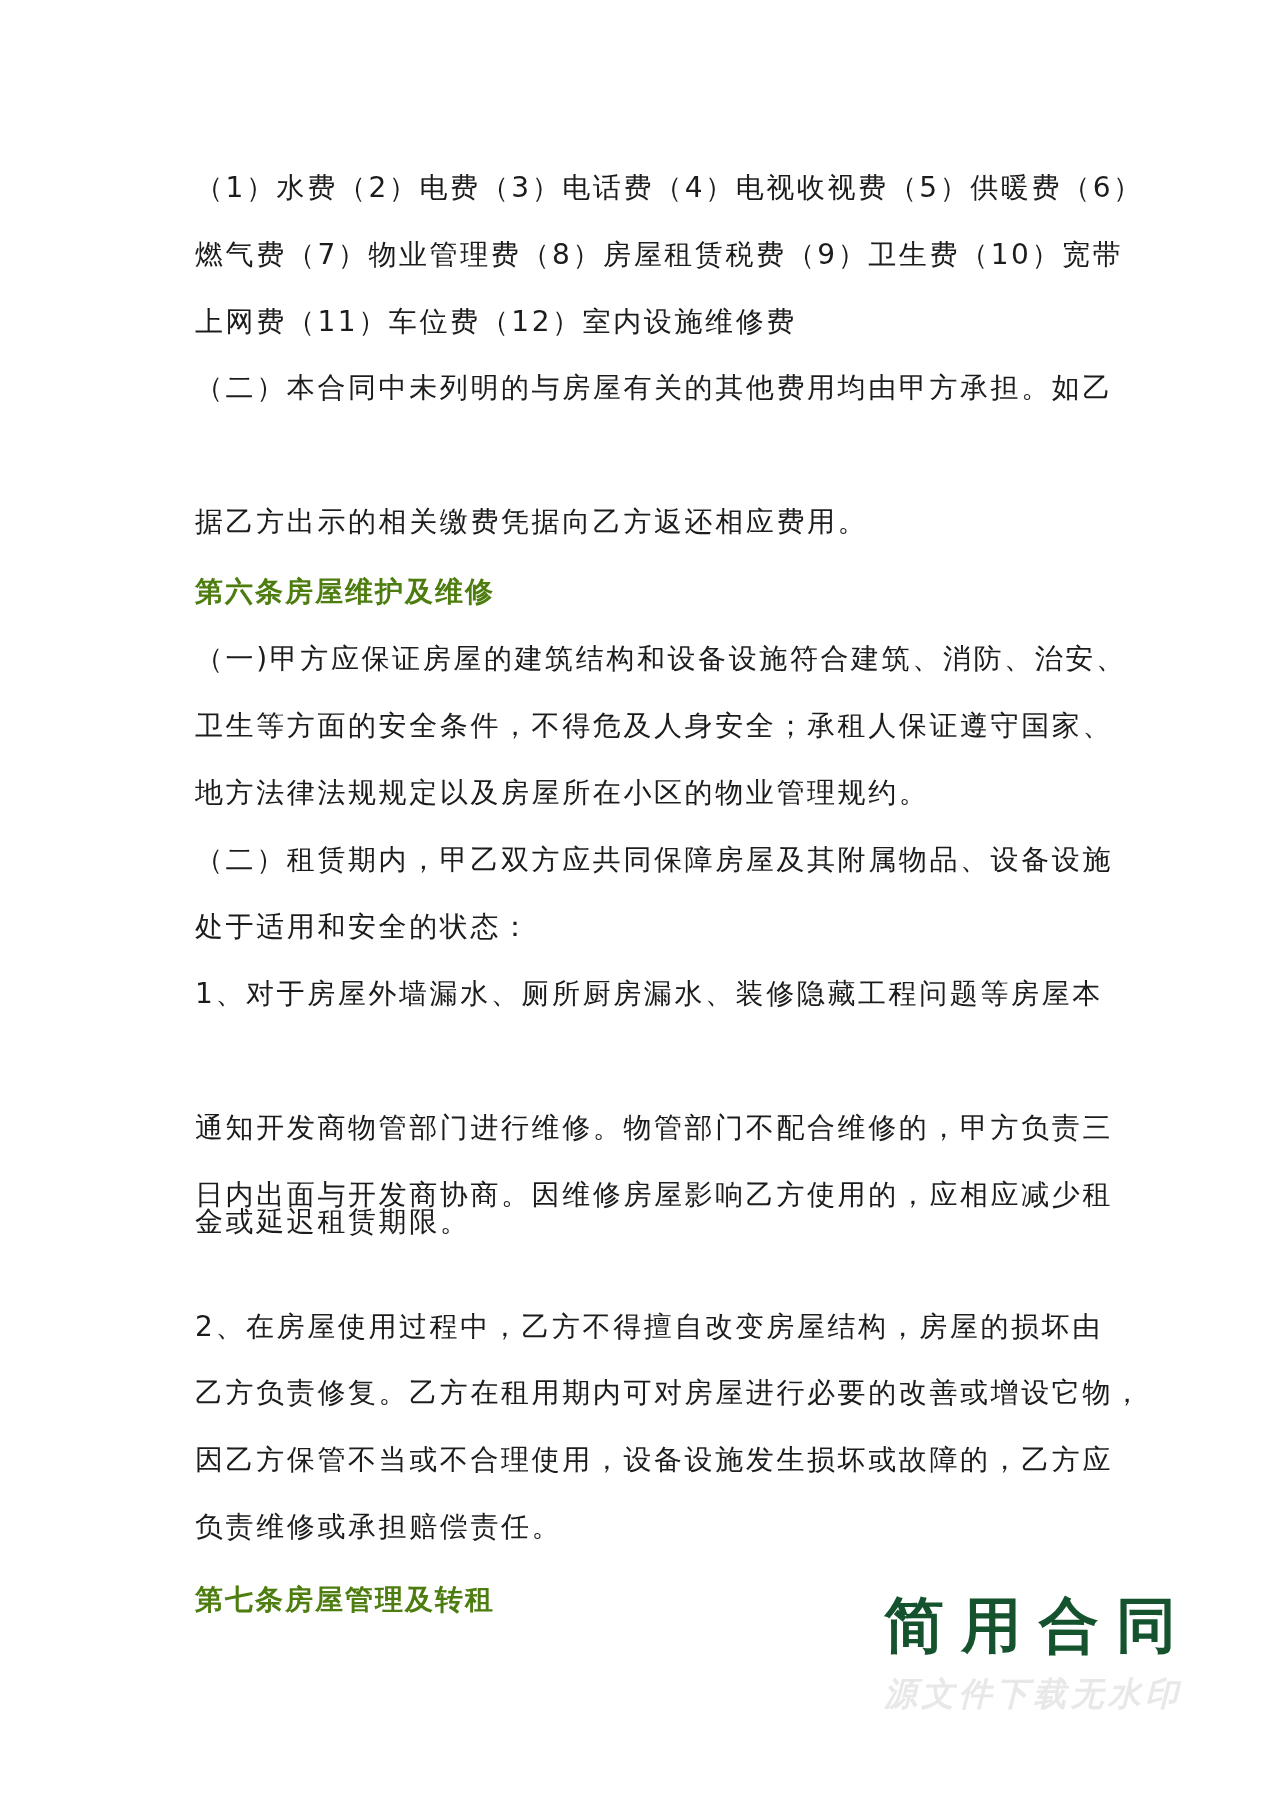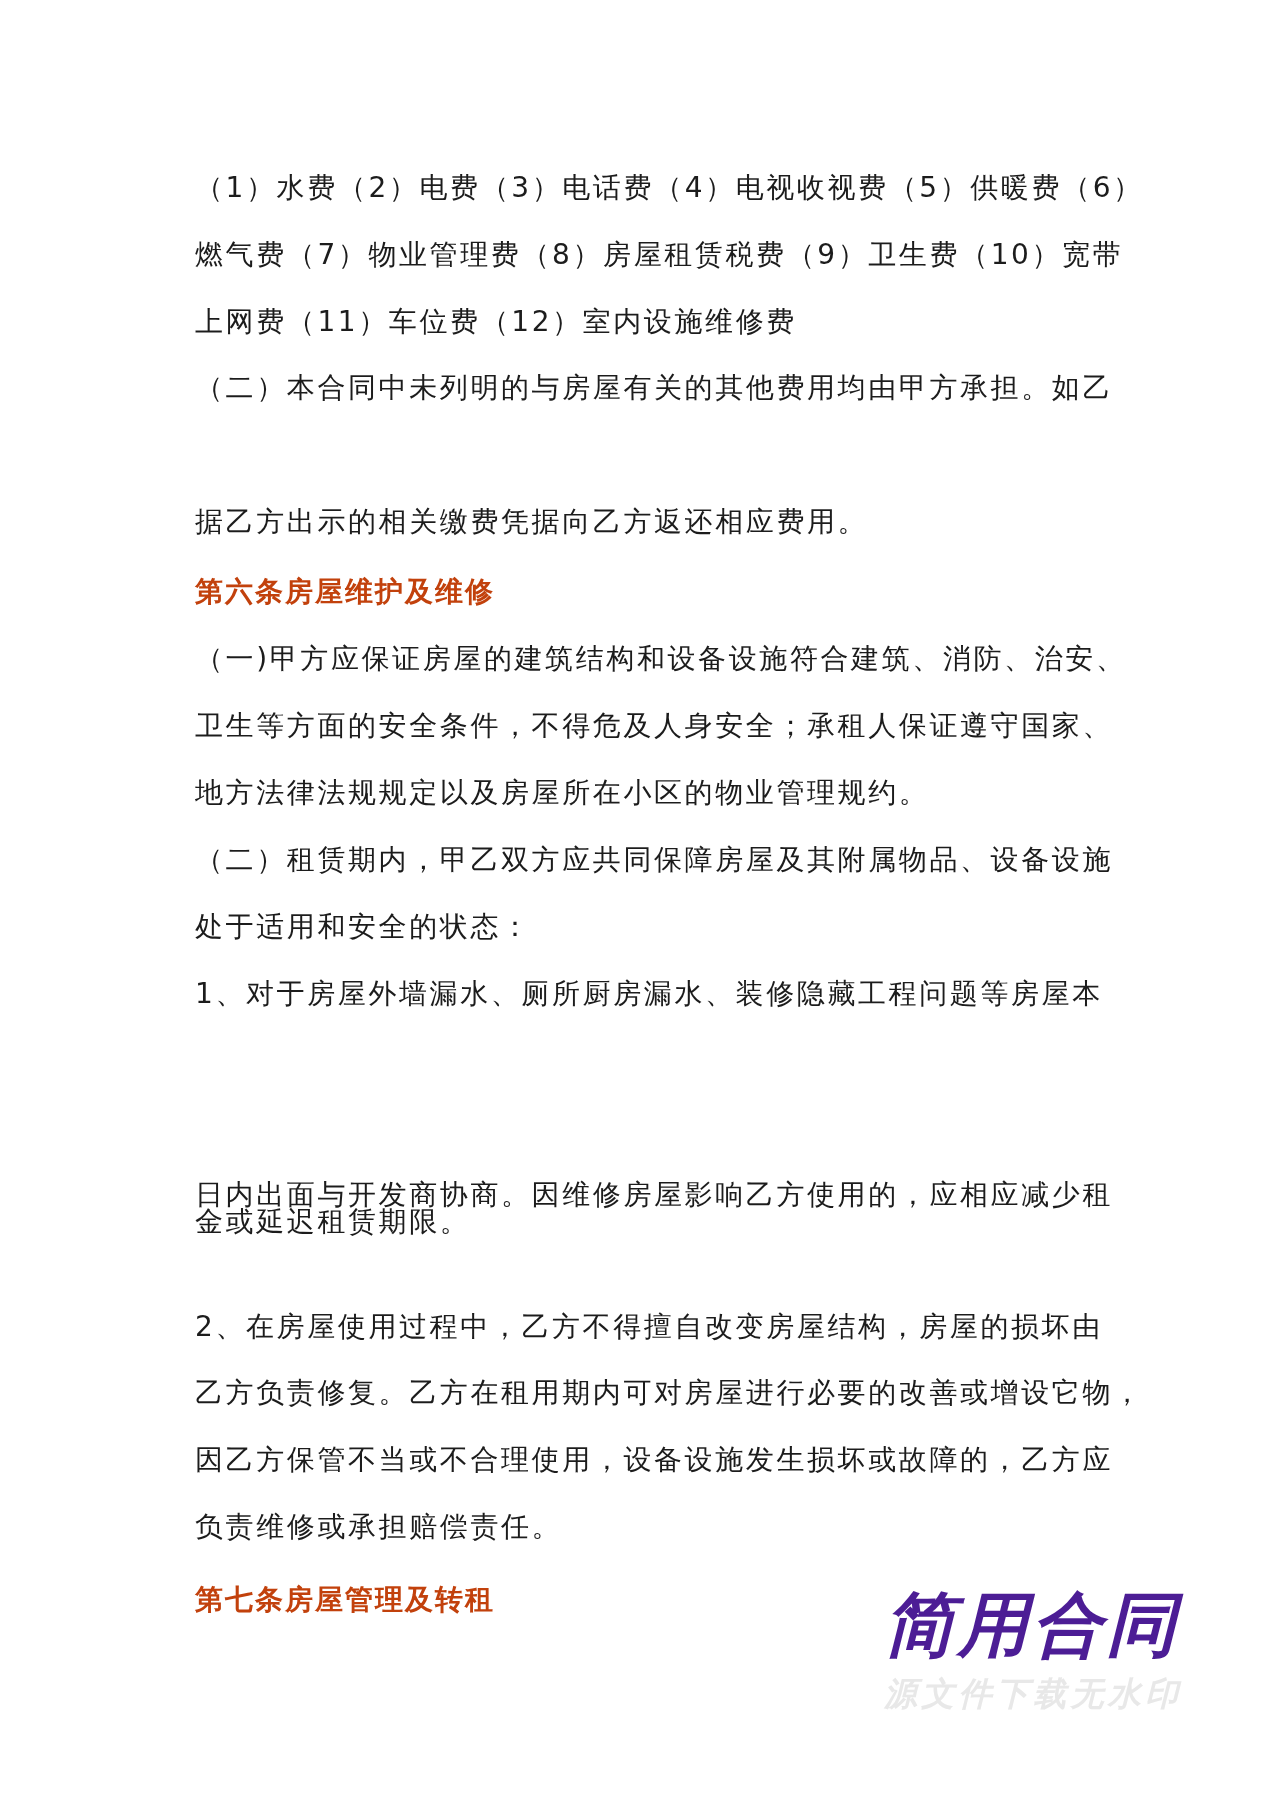--- a/index.html
+++ b/index.html
@@ -35,33 +35,32 @@
     text-align-last: justify;
     color: #1c1c1c;
   }
   .line.last {
     text-align-last: left;
   }
   .heading {
     font-weight: bold;
     letter-spacing: 2px;
     text-align-last: left;
-    color: #c2410c;
+    color: #4d7c0f;
     font-size: 28px;
   }
   .watermark-title {
     position: absolute;
     left: 884px;
     top: 1585px;
     width: 296px;
-    font-size: 70px;
+    font-size: 60px;
     line-height: 80px;
     font-weight: bold;
-    font-style: italic;
-    color: #4c1d95;
+    color: #14532d;
     letter-spacing: 4px;
     white-space: nowrap;
     text-align: justify;
     text-align-last: justify;
   }
   .watermark-sub {
     position: absolute;
     left: 884px;
     top: 1672px;
     width: 294px;
@@ -90,20 +89,21 @@
   <div class="line heading" style="top:572px">第六条房屋维护及维修</div>
 
   <div class="line" style="top:639px">（一)甲方应保证房屋的建筑结构和设备设施符合建筑、消防、治安、</div>
   <div class="line" style="top:706px">卫生等方面的安全条件，不得危及人身安全；承租人保证遵守国家、</div>
   <div class="line last" style="top:773px">地方法律法规规定以及房屋所在小区的物业管理规约。</div>
 
   <div class="line" style="top:840px">（二）租赁期内，甲乙双方应共同保障房屋及其附属物品、设备设施</div>
   <div class="line last" style="top:907px">处于适用和安全的状态：</div>
 
   <div class="line" style="top:974px">1、对于房屋外墙漏水、厕所厨房漏水、装修隐藏工程问题等房屋本</div>
+  <div class="line" style="top:1108px">通知开发商物管部门进行维修。物管部门不配合维修的，甲方负责三</div>
   <div class="line" style="top:1175px">日内出面与开发商协商。因维修房屋影响乙方使用的，应相应减少租</div>
   <div class="line last" style="top:1202px">金或延迟租赁期限。</div>
 
   <div class="line" style="top:1307px">2、在房屋使用过程中，乙方不得擅自改变房屋结构，房屋的损坏由</div>
   <div class="line" style="top:1373px">乙方负责修复。乙方在租用期内可对房屋进行必要的改善或增设它物，</div>
   <div class="line" style="top:1440px">因乙方保管不当或不合理使用，设备设施发生损坏或故障的，乙方应</div>
   <div class="line last" style="top:1507px">负责维修或承担赔偿责任。</div>
 
   <div class="line heading" style="top:1580px">第七条房屋管理及转租</div>
 

